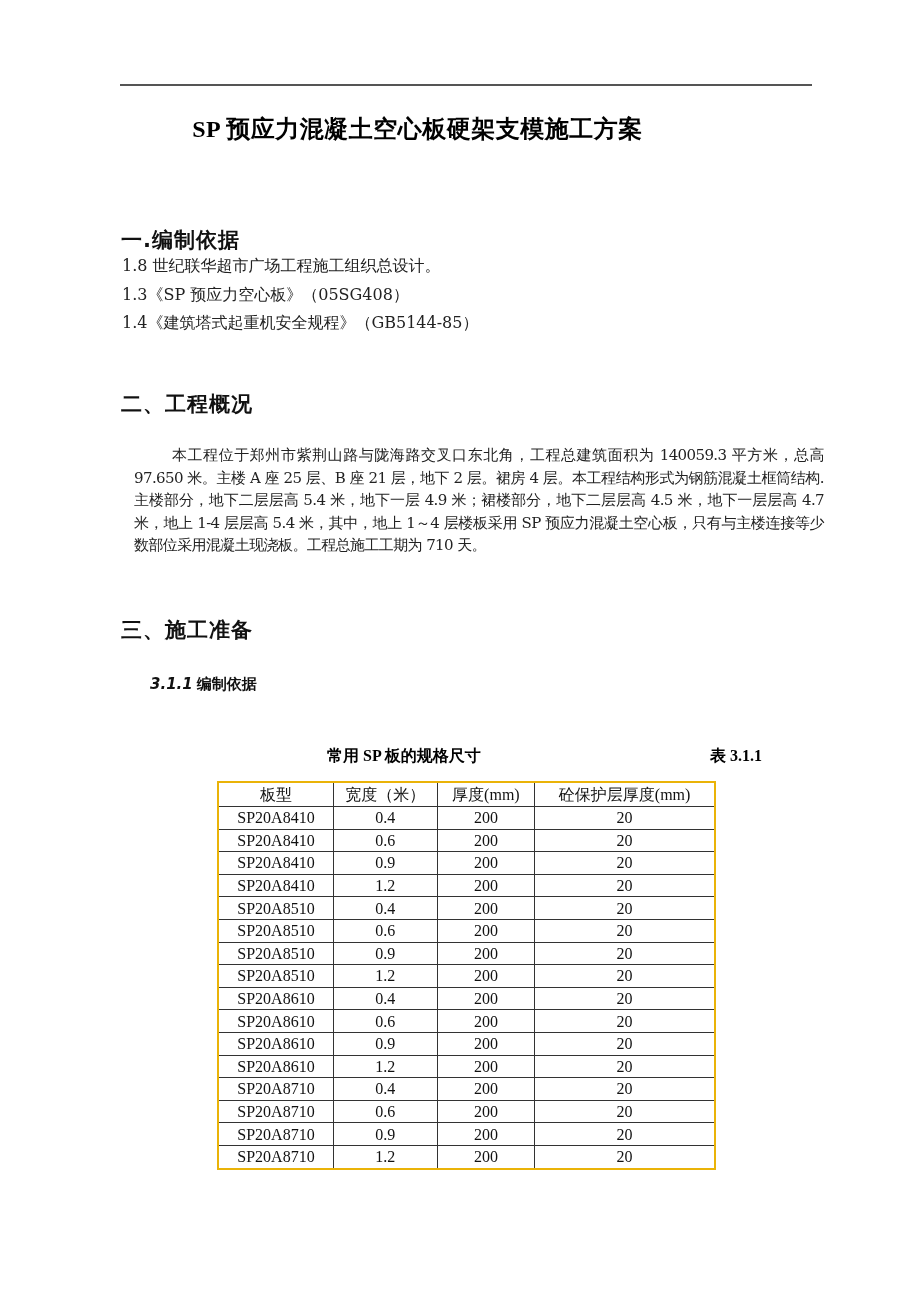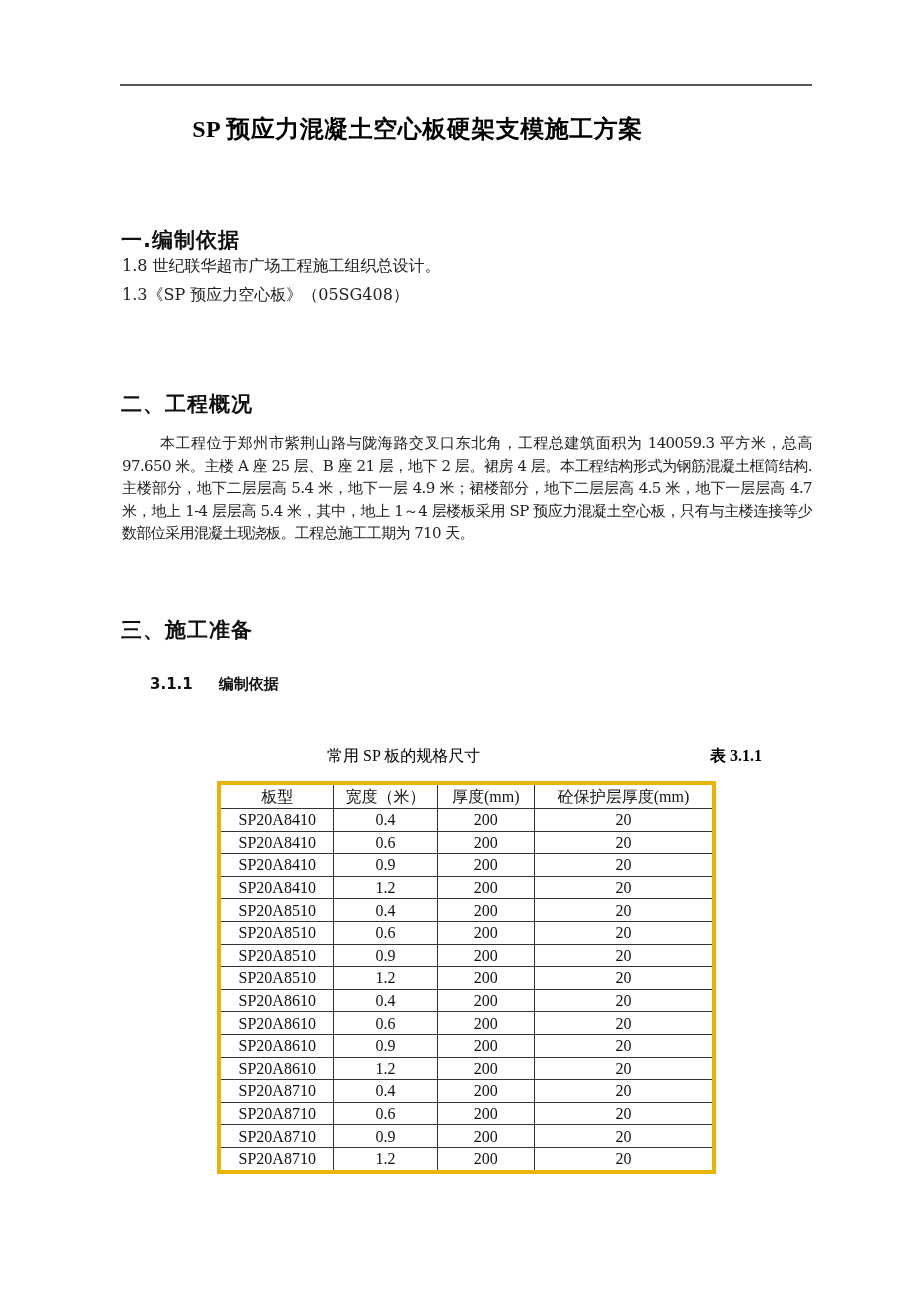--- a/index.html
+++ b/index.html
@@ -22,45 +22,45 @@
     position: absolute; left: 121px;
     font-family: "DejaVu Sans", "Liberation Sans", sans-serif;
     font-size: 21px; font-weight: bold; color: #111; letter-spacing: 1px;
   }
   .list {
     position: absolute; left: 122px; top: 252px; margin: 0; padding: 0; list-style: none;
     font-family: "DejaVu Serif", serif; font-size: 16px; line-height: 28.5px; color: #222;
   }
   .list li { white-space: nowrap; }
   .para {
-    position: absolute; left: 122px; top: 432px; width: 690px; margin: 0;
+    position: absolute; left: 122px; top: 432px; width: 690px; margin: 12px;
     font-family: "DejaVu Serif", serif; font-size: 15px; line-height: 22.5px;
     color: #222; text-indent: 38px; text-align: justify; text-align-last: left;
     letter-spacing: -0.6px;
   }
   .h2 {
     position: absolute; left: 150px; top: 675px;
     font-family: "DejaVu Sans", sans-serif; font-size: 15px; font-weight: bold; color: #111;
   }
-  .h2 .num { margin-right: 26px; font-weight: bold; }
+  .h2 .num { margin-right: 4px; font-weight: bold; font-style: italic; }
   .intro {
     position: absolute; left: 178px; top: 710px;
     font-family: "Liberation Serif", "DejaVu Serif", serif; font-size: 16px; color: #222;
   }
   .caption {
     position: absolute; left: 327px; top: 746px;
-    font-family: "Liberation Serif", "DejaVu Serif", serif; font-size: 16px; font-weight: normal; color: #000;
+    font-family: "Liberation Serif", "DejaVu Serif", serif; font-size: 16px; font-weight: bold; color: #000;
   }
   .caption-num {
     position: absolute; left: 710px; top: 746px;
     font-family: "Liberation Serif", "DejaVu Serif", serif; font-size: 16px; font-weight: bold; color: #000;
   }
   table.spec {
     position: absolute; left: 217px; top: 781px; width: 499px;
-    border-collapse: collapse; border: 4px solid #eab308;
+    border-collapse: collapse; border: 2px solid #eab308;
     font-family: "Liberation Serif", "DejaVu Serif", serif; font-size: 16px; color: #111;
   }
   table.spec th, table.spec td {
     border: 1px solid #333; padding: 0; text-align: center; height: 21.6px; line-height: 21px;
     font-weight: normal; white-space: nowrap;
   }
   table.spec th { height: 23px; }
   table.spec col.c1 { width: 116px; }
   table.spec col.c2 { width: 104px; }
   table.spec col.c3 { width: 98px; }
@@ -72,20 +72,21 @@
 <div class="page">
   <div class="top-rule"></div>
 
   <div class="doc-title">SP 预应力混凝土空心板硬架支模施工方案</div>
 
   <div class="h1" style="top:210px;margin-top:16px;">一.编制依据</div>
 
   <ul class="list">
     <li>1.8 世纪联华超市广场工程施工组织总设计。</li>
     <li>1.3《SP 预应力空心板》（05SG408）</li>
+    <li>1.4《建筑塔式起重机安全规程》（GB5144-85）</li>
   </ul>
 
   <div class="h1" style="top:390px;">二、工程概况</div>
 
   <p class="para">本工程位于郑州市紫荆山路与陇海路交叉口东北角，工程总建筑面积为 140059.3 平方米，总高 97.650 米。主楼 A 座 25 层、B 座 21 层，地下 2 层。裙房 4 层。本工程结构形式为钢筋混凝土框筒结构.主楼部分，地下二层层高 5.4 米，地下一层 4.9 米；裙楼部分，地下二层层高 4.5 米，地下一层层高 4.7 米，地上 1-4 层层高 5.4 米，其中，地上 1～4 层楼板采用 SP 预应力混凝土空心板，只有与主楼连接等少数部位采用混凝土现浇板。工程总施工工期为 710 天。</p>
 
   <div class="h1" style="top:616px;text-align:right;">三、施工准备</div>
 
   <div class="h2">
     <span class="num">3.1.1</span><span>编制依据</span>

